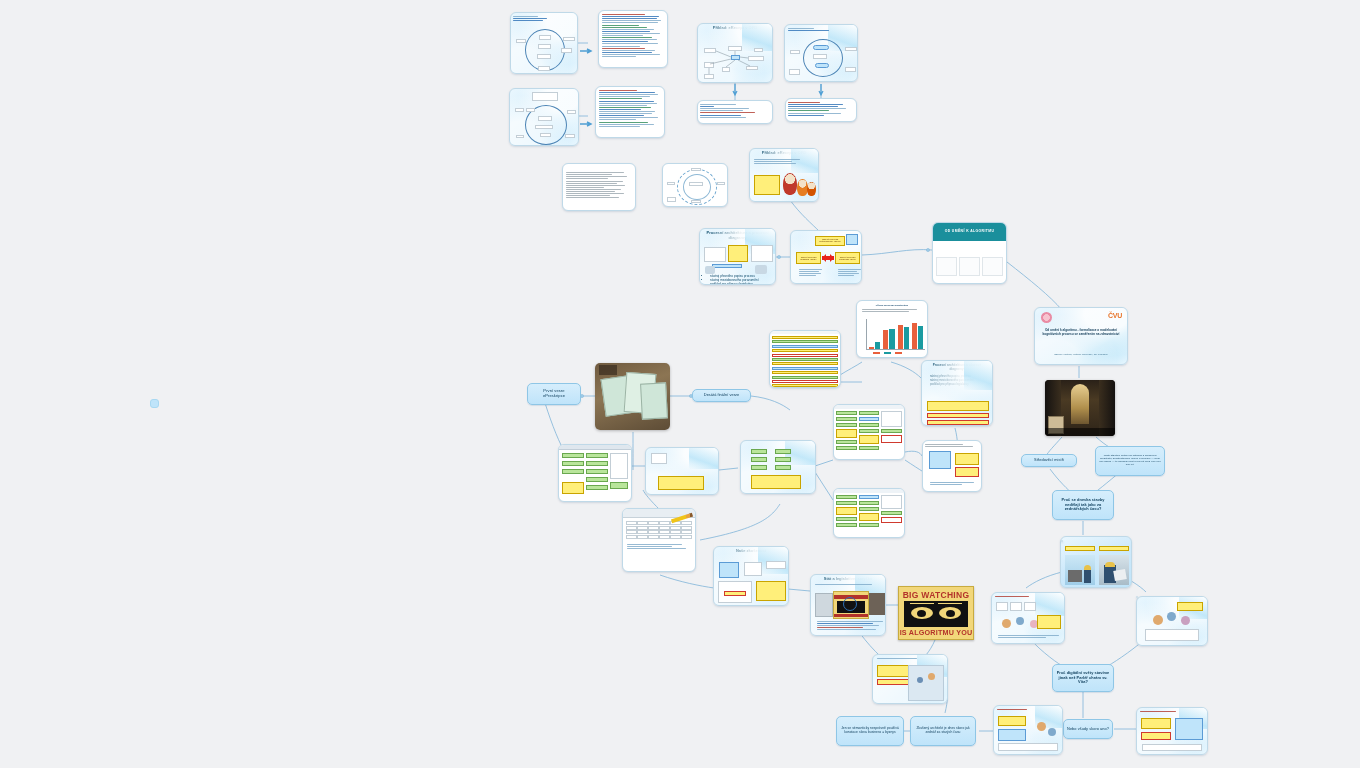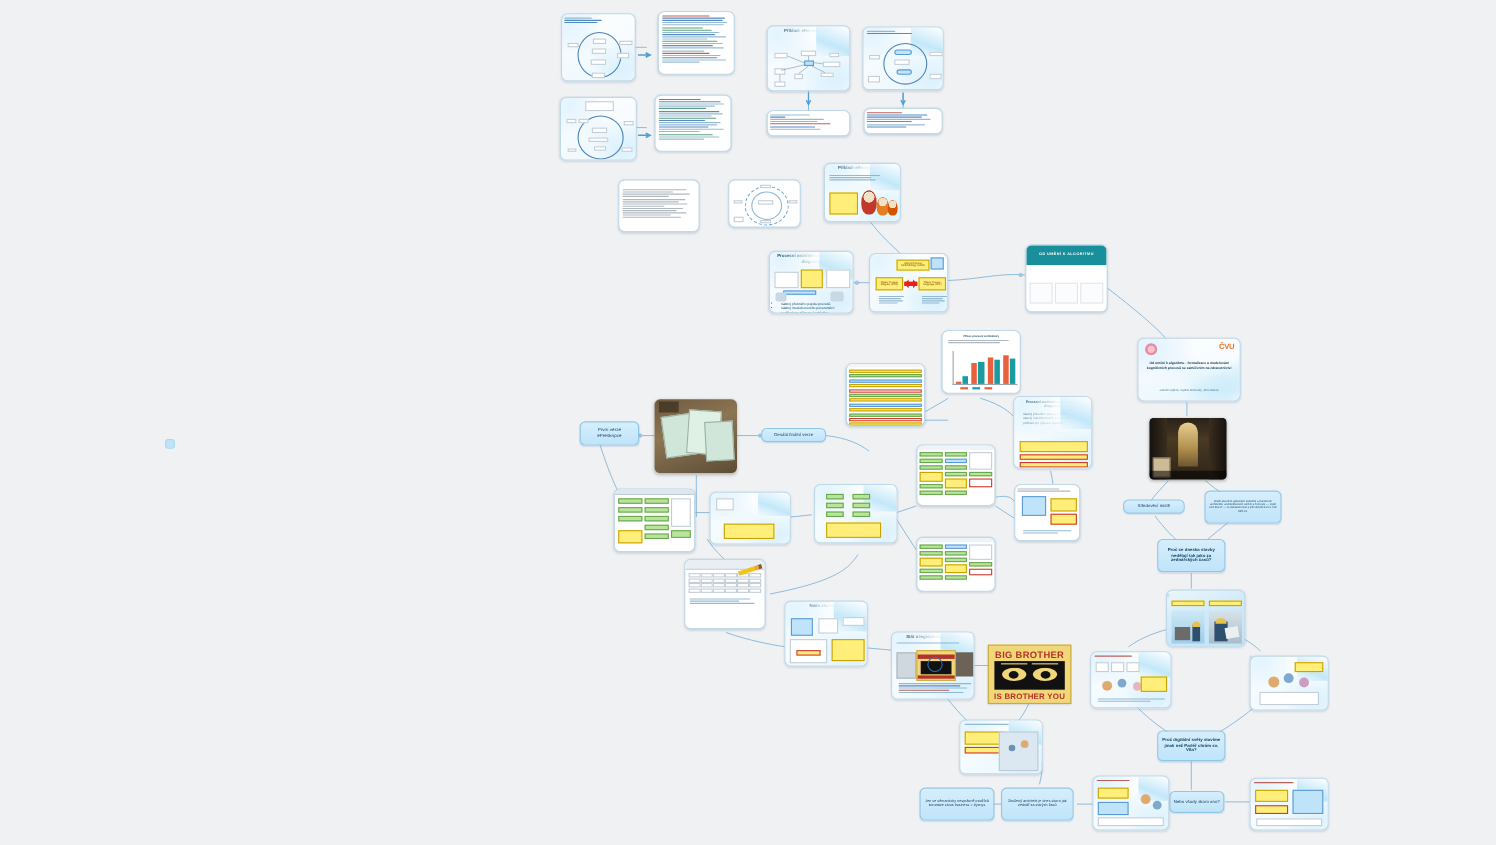--- a/index.html
+++ b/index.html
@@ -697,30 +697,30 @@
     <div class="lines" style="position:absolute;left:3px;bottom:2px;width:70px;">
       <div class="ln" style="width:94%"></div>
         <div class="ln blue" style="width:80%"></div>
       <div class="ln" style="width:88%"></div>
         <div class="ln red" style="width:66%"></div>
       <div class="ln" style="width:84%"></div>
     </div>
   </div>
 
   <div class="node" style="left:898px;top:586px;width:76px;height:54px;background:#f2d77a;border:1px solid #c8ab3f;box-shadow:0 1px 2px rgba(0,0,0,.25);">
-    <div style="text-align:center;color:#b3332a;font-weight:bold;font-size:8.5px;letter-spacing:.3px;margin-top:3px;">BIG BROTHER</div>
+    <div style="text-align:center;color:#b3332a;font-weight:bold;font-size:8.5px;letter-spacing:.3px;margin-top:3px;">BIG WATCHING</div>
     <div style="position:relative;margin:1px 5px;height:26px;background:#111;">
       <div style="position:absolute;left:7px;top:6px;width:22px;height:12px;background:#f2d77a;border-radius:50%;"></div>
       <div style="position:absolute;left:13px;top:9px;width:9px;height:7px;background:#111;border-radius:50%;"></div>
       <div style="position:absolute;right:7px;top:6px;width:22px;height:12px;background:#f2d77a;border-radius:50%;"></div>
       <div style="position:absolute;right:13px;top:9px;width:9px;height:7px;background:#111;border-radius:50%;"></div>
       <div style="position:absolute;left:6px;top:2px;width:24px;height:3px;background:#111;border-top:1px solid #f2d77a;"></div>
       <div style="position:absolute;right:6px;top:2px;width:24px;height:3px;background:#111;border-top:1px solid #f2d77a;"></div>
     </div>
-    <div style="text-align:center;color:#b3332a;font-weight:bold;font-size:7.2px;letter-spacing:.2px;">IS BROTHER YOU</div>
+    <div style="text-align:center;color:#b3332a;font-weight:bold;font-size:7.2px;letter-spacing:.2px;">IS ALGORITMU YOU</div>
   </div>
 
   <div class="slide aqua node" style="left:872px;top:654px;width:76px;height:50px;">
     <div class="wave"></div>
       <div class="corner"></div>
     <div class="lines" style="padding:2px 4px;">
       <div class="ln" style="width:60%"></div>
     </div>
     <div class="bx y" style="left:4px;top:10px;width:36px;height:12px;"></div>
     <div class="bx y" style="left:4px;top:24px;width:36px;height:6px;border:1px solid #d03a2e;"></div>

